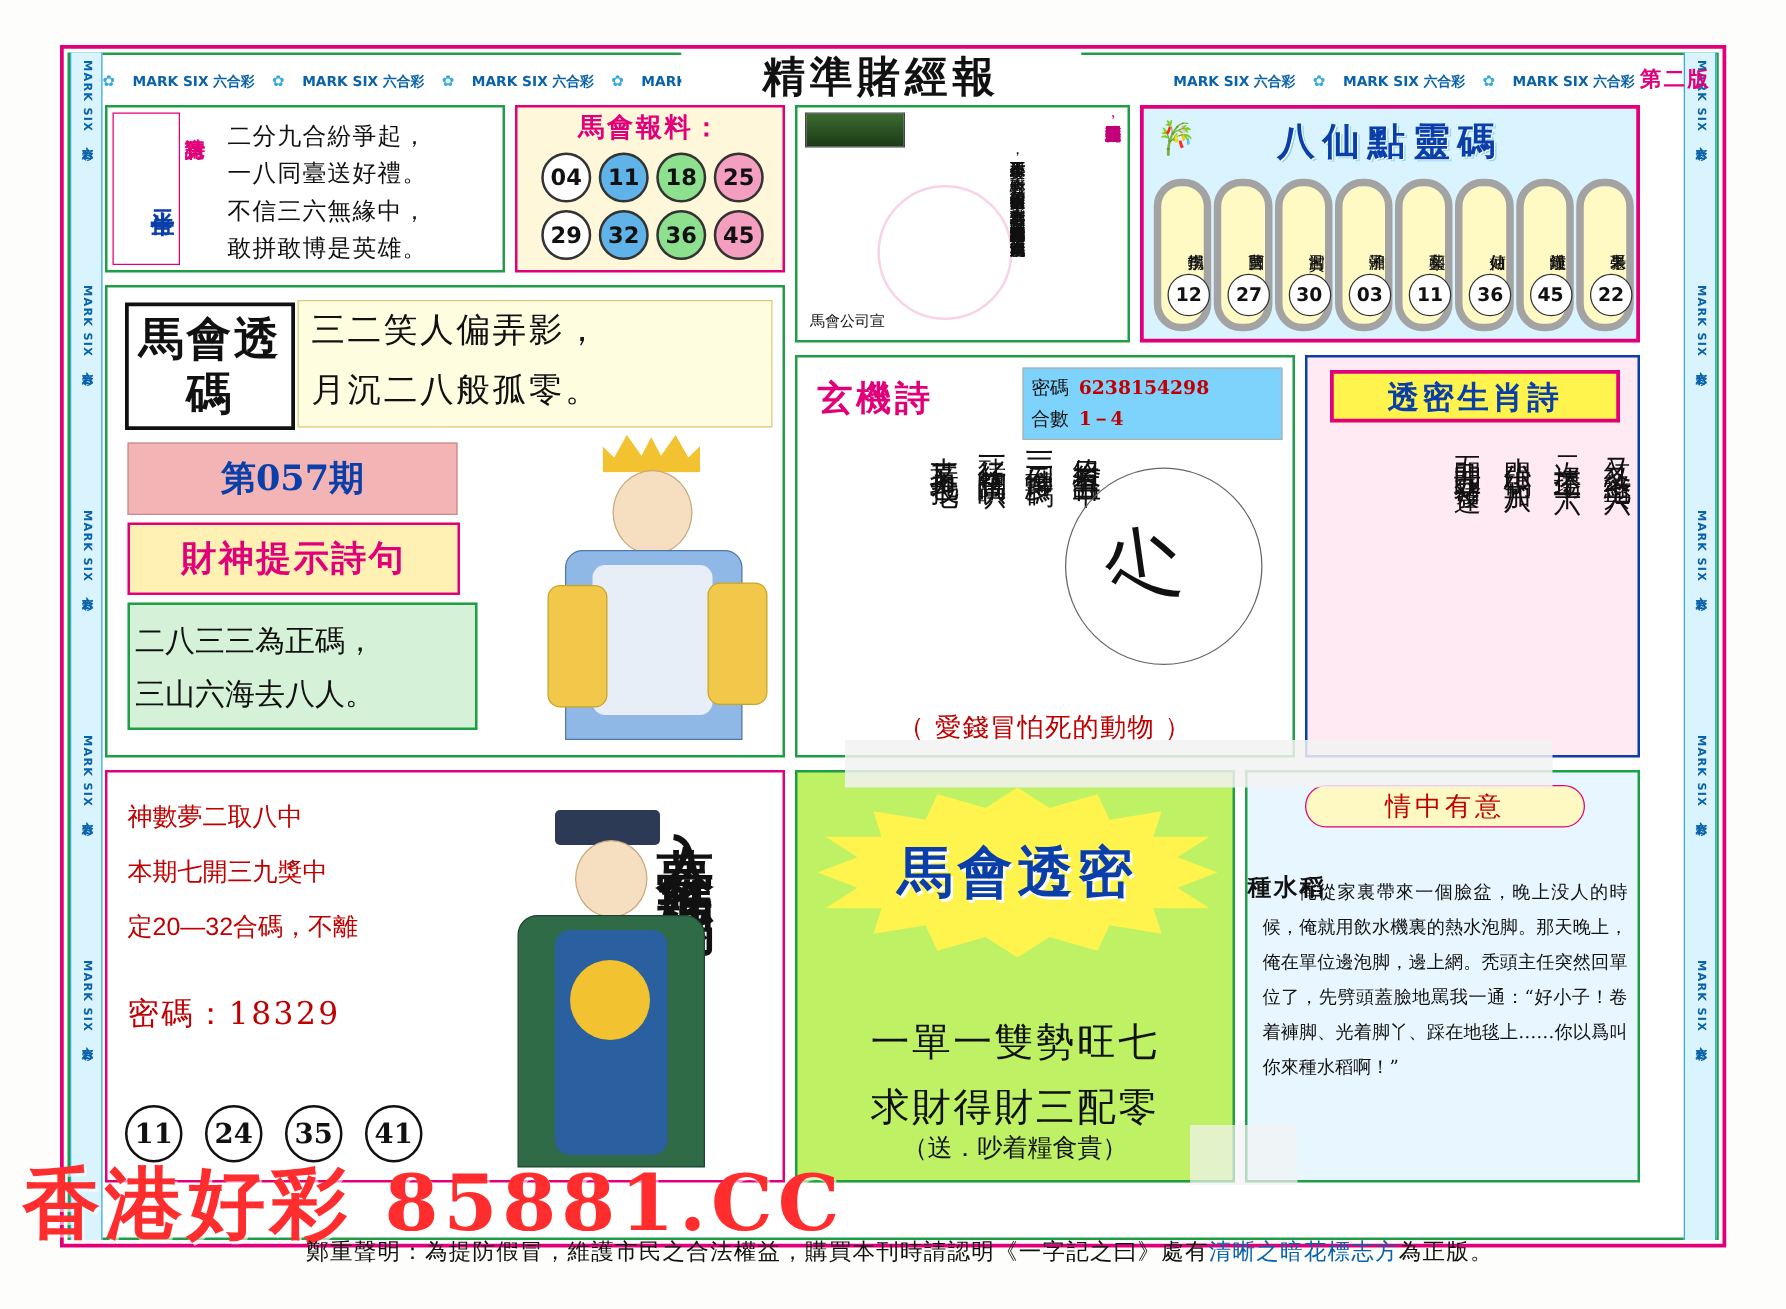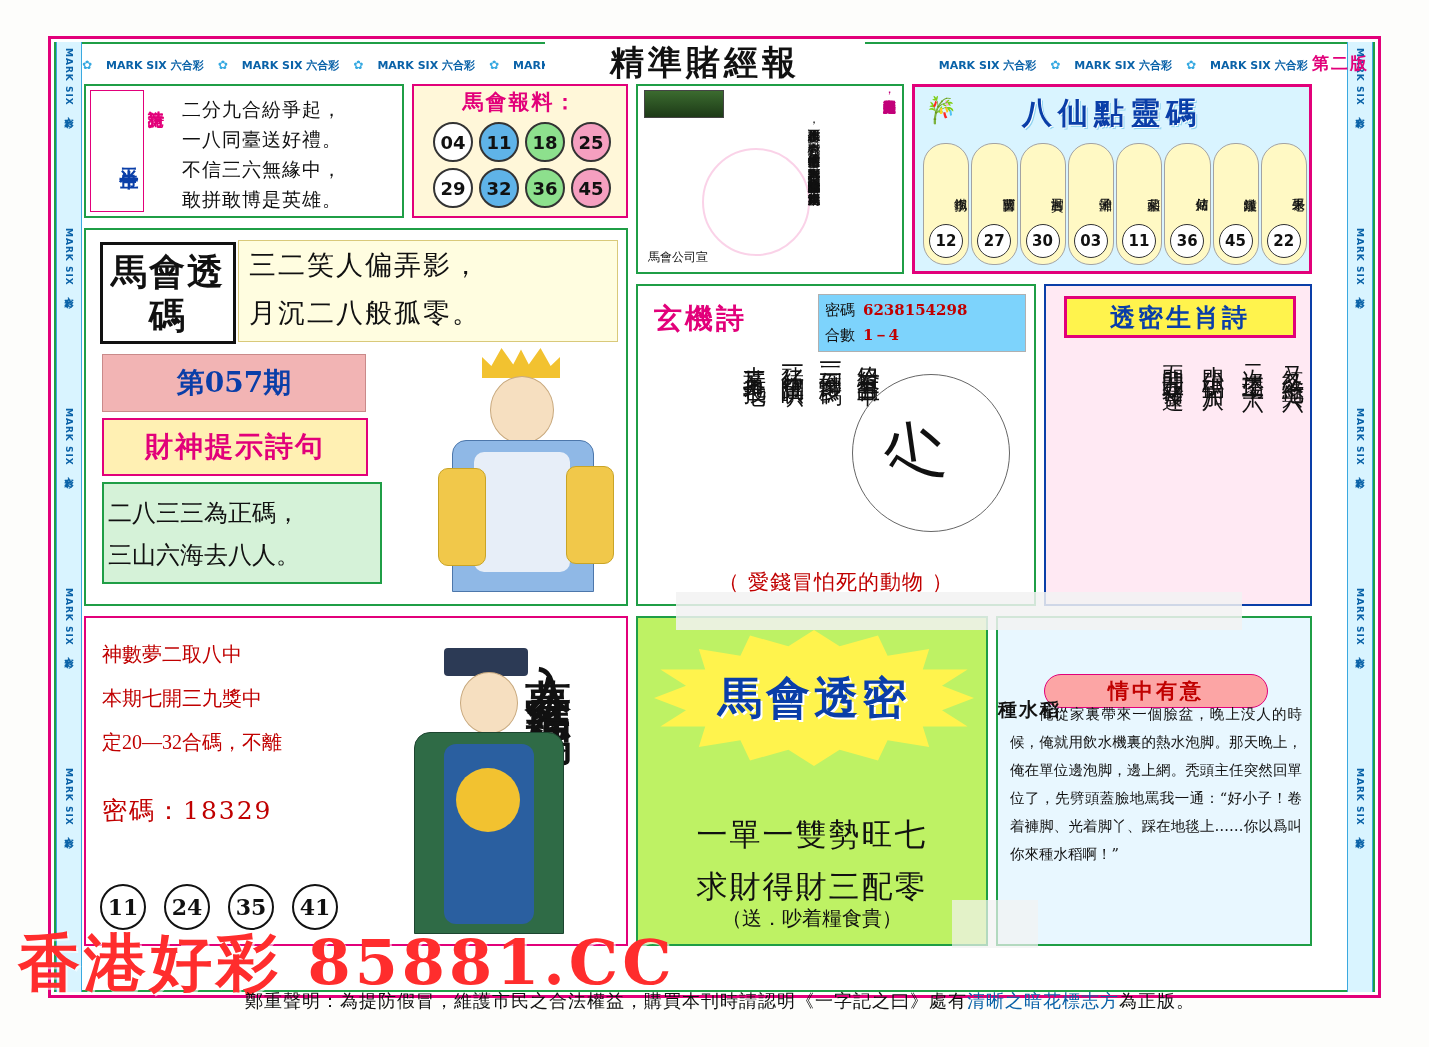--- a/index.html
+++ b/index.html
@@ -126,21 +126,21 @@
   #p-baxian .hd{
     position:absolute;left:0;top:6px;width:100%;text-align:center;
     font-size:30px;font-weight:bold;
     font-family:"DejaVu Serif","Liberation Serif",serif;
     color:#0a3ea8;letter-spacing:6px;
     text-shadow:1px 1px 0 #fff,2px 2px 0 #8fd3f0;
   }
   #p-baxian .emoji{position:absolute;left:10px;top:8px;font-size:26px;}
   #p-baxian .cells{position:absolute;left:8px;top:56px;width:384px;display:flex;gap:2px;}
   #p-baxian .cell{
-    width:66px;height:122px;background:#fff9c4;border:1px solid #a3a3a3;border-radius:22px;
+    width:66px;height:122px;background:#fff9c4;border:6px solid #a3a3a3;border-radius:22px;
     position:relative;box-sizing:border-box;
   }
   #p-baxian .cell .nm{
     position:absolute;left:0;top:8px;width:100%;height:72px;
     writing-mode:vertical-rl;display:flex;justify-content:center;
     font-size:13px;color:#111;font-family:"DejaVu Serif","Liberation Serif",serif;
     line-height:16px;
   }
   #p-baxian .cell .num{
     position:absolute;left:5px;bottom:6px;width:34px;height:34px;border-radius:50%;
@@ -247,21 +247,21 @@
   #p-toumi .lines span{
     writing-mode:vertical-rl;
     font-family:"DejaVu Serif","Liberation Serif",serif;
     font-size:22px;line-height:26px;color:#111;letter-spacing:4px;
   }
 
   
   #p-dream{left:84px;top:616px;width:544px;height:330px;border:2px solid #e2007a;background:#fff;}
   #p-dream .txt{
     position:absolute;left:16px;top:14px;width:300px;
-    font-family:Liberation Serif, serif;
+    font-family:Liberation Sans, sans-serif;
     font-size:20px;color:#c00000;line-height:44px;
   }
   #p-dream .pwd{
     position:absolute;left:16px;top:176px;font-size:25px;color:#c00000;
     font-family:"DejaVu Serif","Liberation Serif",serif;letter-spacing:2px;
   }
   #p-dream .bignums{position:absolute;left:14px;top:266px;display:flex;gap:18px;}
   #p-dream .bignums .n{
     width:46px;height:46px;border-radius:50%;border:2px solid #111;
     display:flex;align-items:center;justify-content:center;
@@ -300,24 +300,24 @@
   }
   #p-star .foot{
     position:absolute;left:0;bottom:12px;width:100%;text-align:center;
     font-size:20px;color:#111;font-family:Liberation Serif, serif;
   }
 
   
   #p-story{left:996px;top:616px;width:316px;height:330px;border:2px solid #1f9e46;background:#e8f7ff;}
   #p-story .hd{
     position:absolute;left:46px;top:10px;width:224px;height:34px;border-radius:18px;
-    background:#fca5a5;border:1px solid #e2007a;
-    display:flex;align-items:center;justify-content:center;
-    font-size:21px;font-weight:bold;color:#c00000;letter-spacing:3px;
-    font-family:"DejaVu Serif","Liberation Serif",serif;box-sizing:border-box;margin-top:46px;
+    background:#fef9c3;border:1px solid #e2007a;
+    display:flex;align-items:center;justify-content:center;
+    font-size:21px;font-weight:normal;color:#c00000;letter-spacing:3px;
+    font-family:"DejaVu Serif","Liberation Serif",serif;box-sizing:border-box;
   }
   #p-story .sub{
     position:absolute;left:0;top:52px;width:100%;
     font-size:19px;font-weight:bold;color:#111;
     font-family:"DejaVu Serif","Liberation Serif",serif;letter-spacing:2px;margin-top:27px;
   }
   #p-story .body{
     position:absolute;left:12px;top:82px;width:292px;
     font-size:14.5px;line-height:28px;color:#111;text-align:justify;
     font-family:"DejaVu Serif","Liberation Serif",serif;

